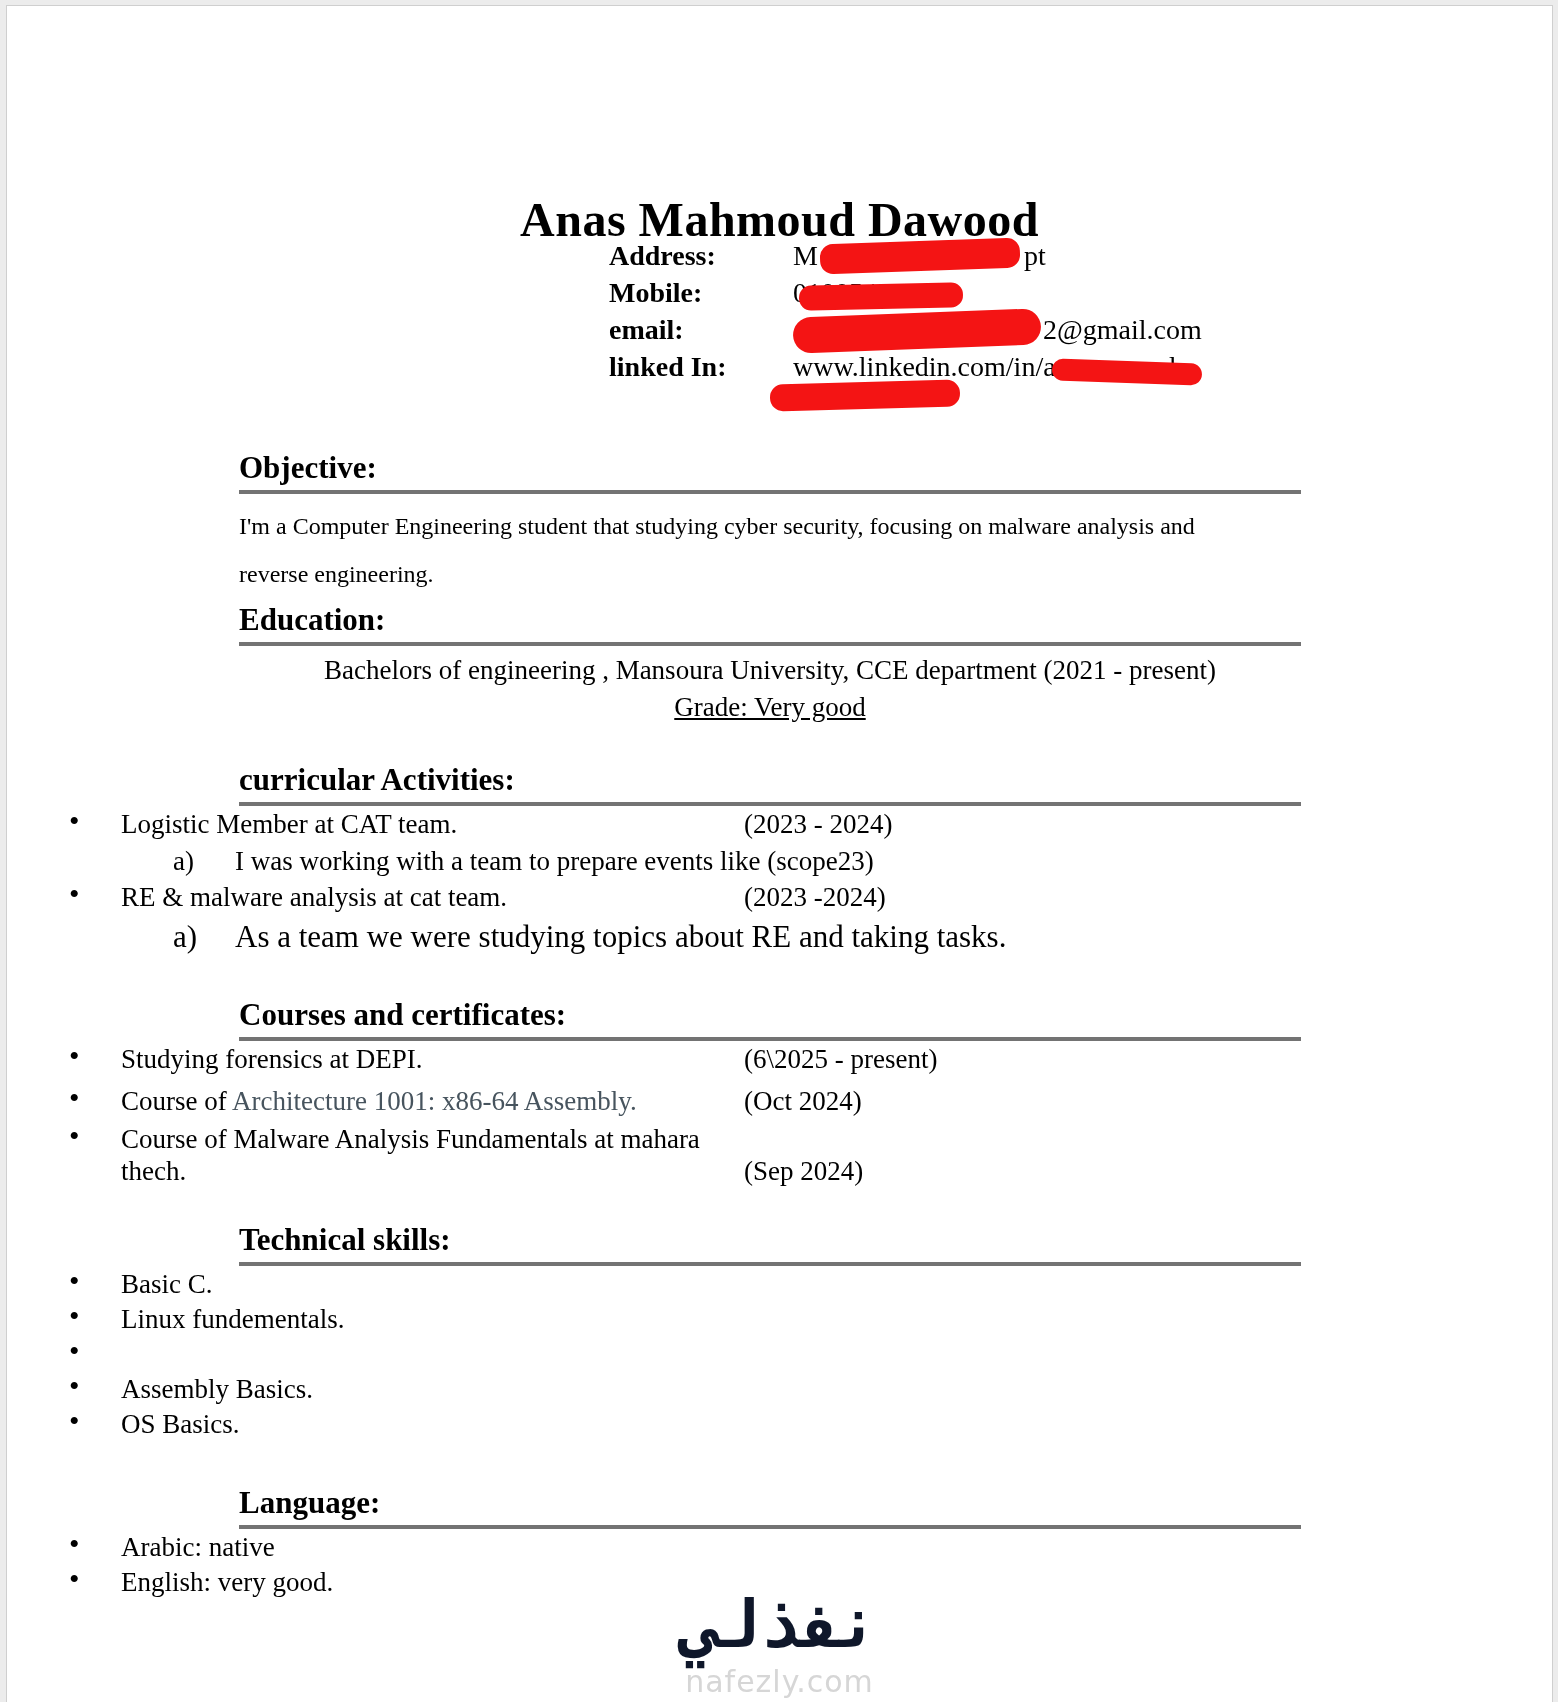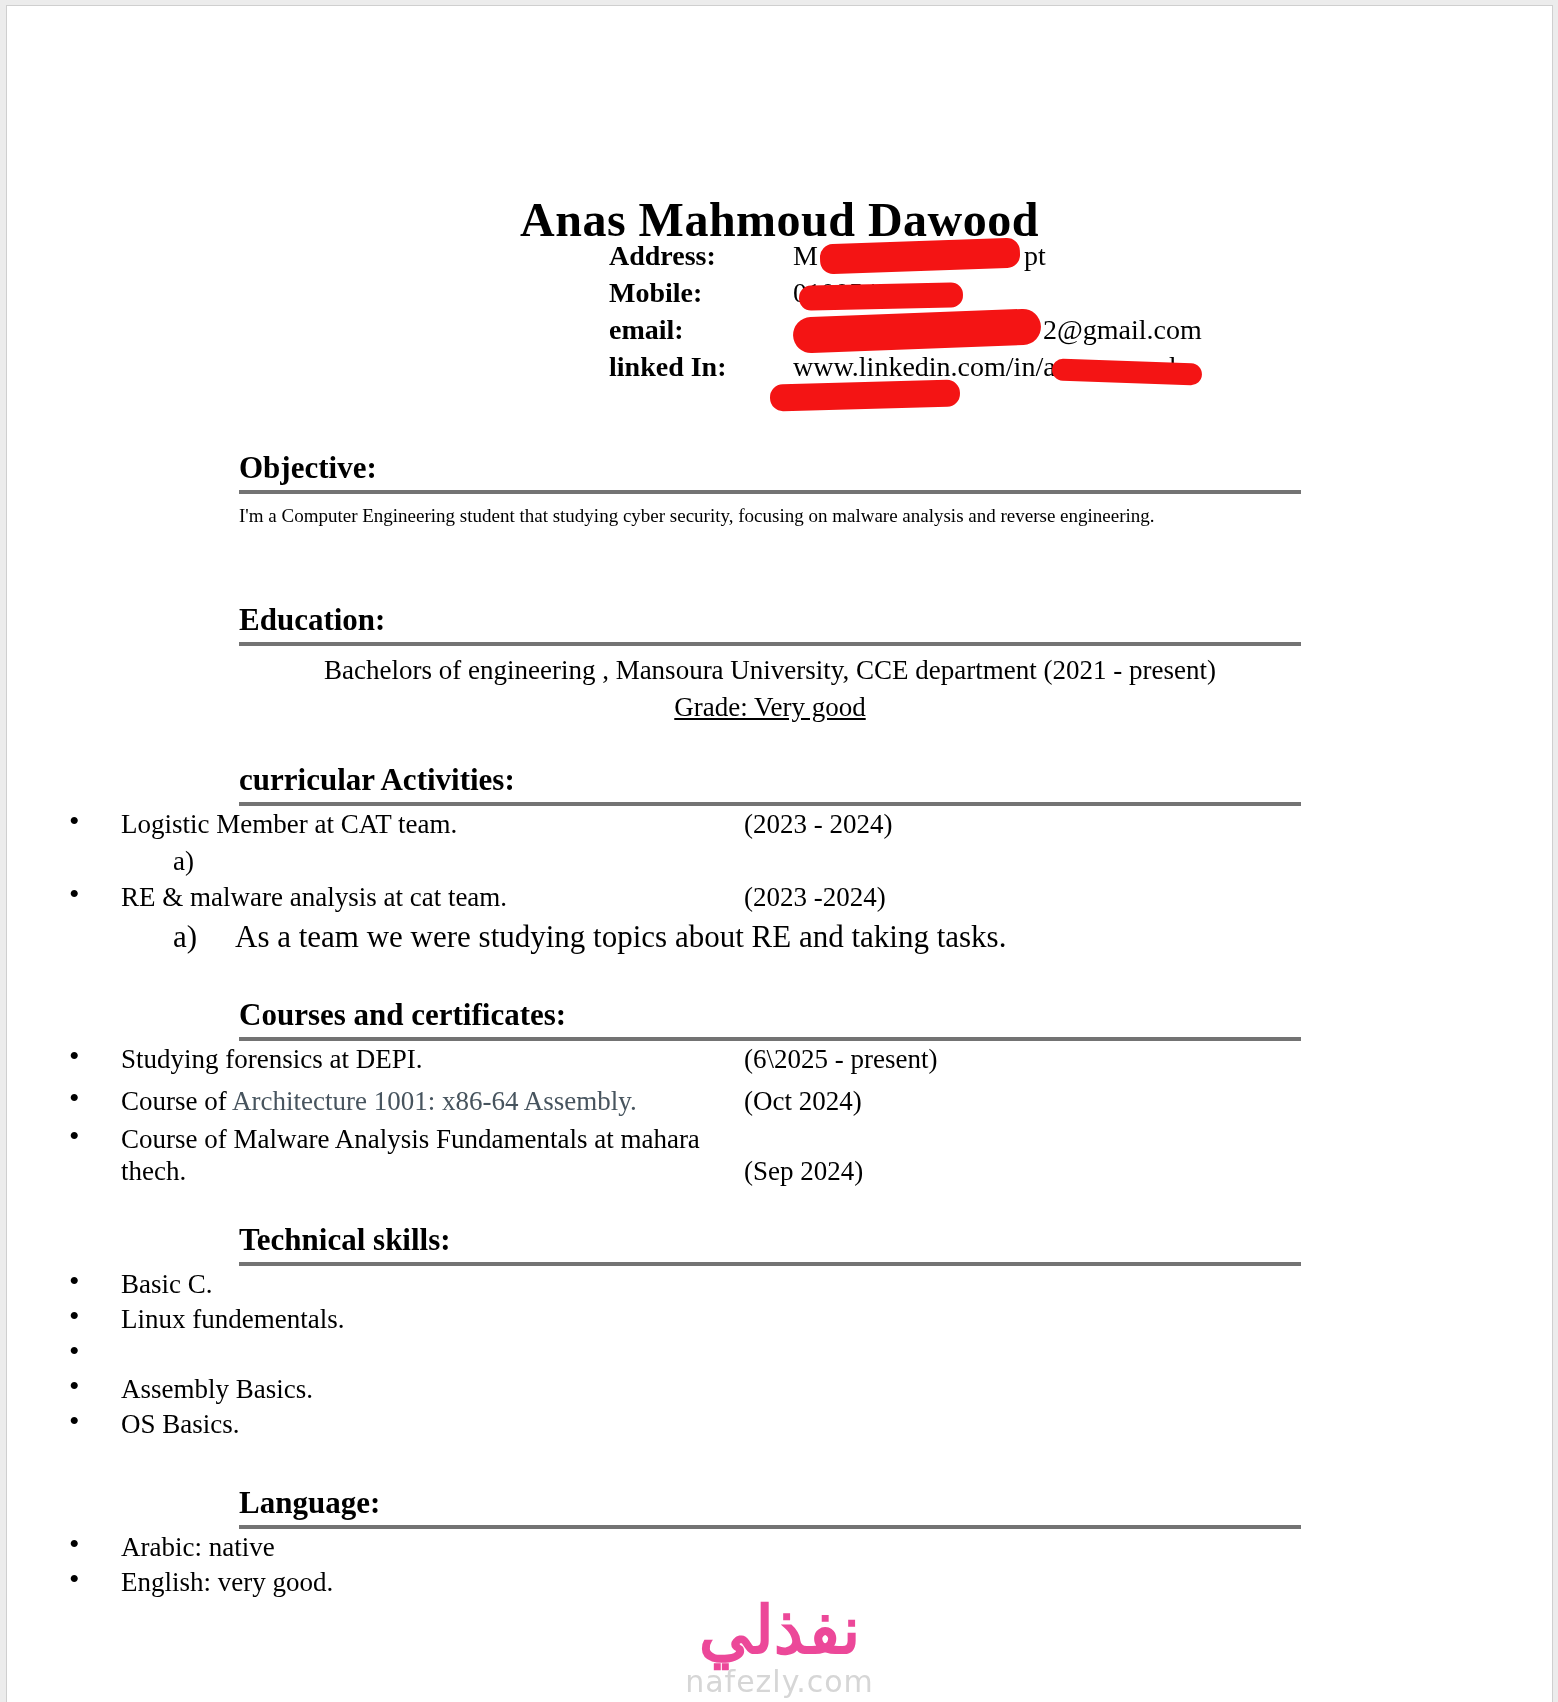--- a/index.html
+++ b/index.html
@@ -30,40 +30,40 @@
   .li-wrap{position:relative;display:inline-block;}
   .li-spacer{display:inline-block;width:58px;}
   .bar-linkedin{position:absolute;left:-4px;right:-26px;top:13px;height:22px;background:#f41414;
     border-radius:11px;transform:rotate(2deg);}
   .bar-below{position:absolute;left:763px;top:376px;width:190px;height:27px;background:#f41414;
     border-radius:13px;transform:rotate(-1.5deg);}
   
   .sect{position:absolute;left:232px;width:1062px;}
   .shead{font-weight:bold;font-size:31px;line-height:36px;padding-bottom:4px;
     border-bottom:4px solid #737373;}
-  .body-text{font-size:19px;line-height:28px;}
+  .body-text{font-size:24px;line-height:48px;}
   .center-line{text-align:center;white-space:nowrap;font-size:27px;line-height:34px;}
   .uline{text-decoration:underline;text-align:right;}
   .li{position:absolute;left:0;width:1062px;font-size:27px;line-height:32px;}
   .dot{position:absolute;left:62px;top:-3px;font-size:30px;}
   .dot::before{content:"\2022";}
   .li .t{display:block;margin-left:114px;}
   .li .d{position:absolute;left:737px;top:0;white-space:nowrap;}
   .sub{position:absolute;left:0;width:1062px;font-size:27px;line-height:32px;}
   .sub .m{position:absolute;left:166px;}
   .sub .t{display:block;margin-left:228px;}
   .sub-large{font-size:31px;line-height:41px;}
   .sub-large .t{width:800px;}
   .w590{width:590px;}
   .d-bottom{top:auto !important;bottom:2px;}
   .muted{color:#47545e;}
   
   .wm-logo{position:absolute;top:1588px;left:0;width:100%;text-align:center;
-    font-family:Liberation Sans, sans-serif;font-weight:bold;font-size:66px;line-height:72px;
-    color:#ec4899;}
+    font-family:Liberation Mono, monospace;font-weight:bold;font-size:66px;line-height:72px;
+    color:#0f172a;}
   .wm-site{position:absolute;top:1658px;left:0;width:100%;text-align:center;
     font-family:"DejaVu Sans",sans-serif;font-size:30px;color:#d6d6d6;letter-spacing:1px;}
 </style>
 </head>
 <body>
 
 <div class="page">
 
   <div class="name">Anas Mahmoud Dawood</div>
 
@@ -114,20 +114,21 @@
   <div class="sect" style="top:756px">
     <div class="shead">curricular Activities:</div>
   </div>
   <div class="sect li" style="top:802px">
     <span class="dot"></span>
     <span class="t">Logistic Member at CAT team.</span>
     <span class="d">(2023 - 2024)</span>
   </div>
   <div class="sect sub" style="top:839px">
     <span class="m">a)</span>
+    <span class="t">I was working with a team to prepare events like (scope23)</span>
   </div>
   <div class="sect li" style="top:875px">
     <span class="dot"></span>
     <span class="t">RE &amp; malware analysis at cat team.</span>
     <span class="d">(2023 -2024)</span>
   </div>
   <div class="sect sub sub-large" style="top:910px">
     <span class="m">a)</span>
     <span class="t">As a team we were studying topics about RE and taking tasks.</span>
   </div>

